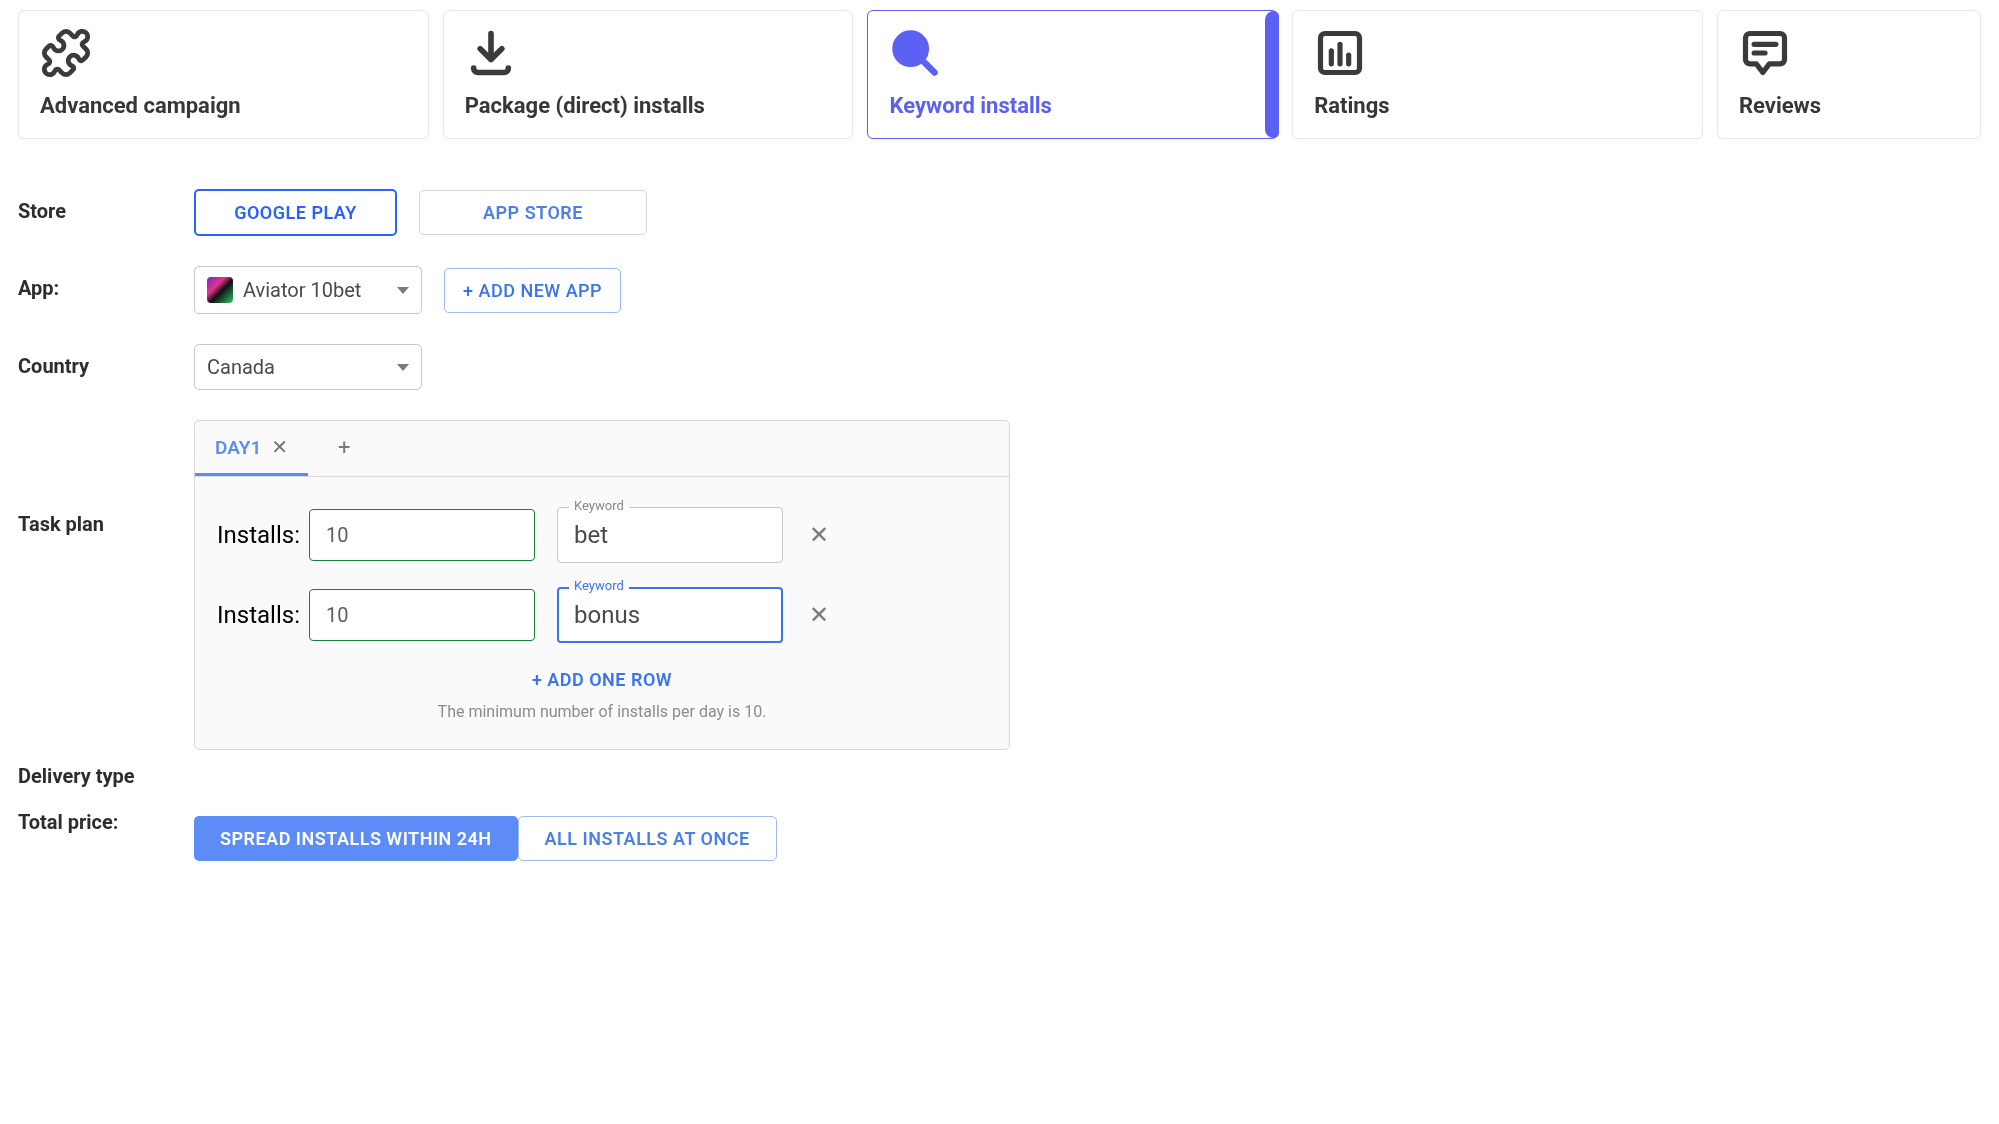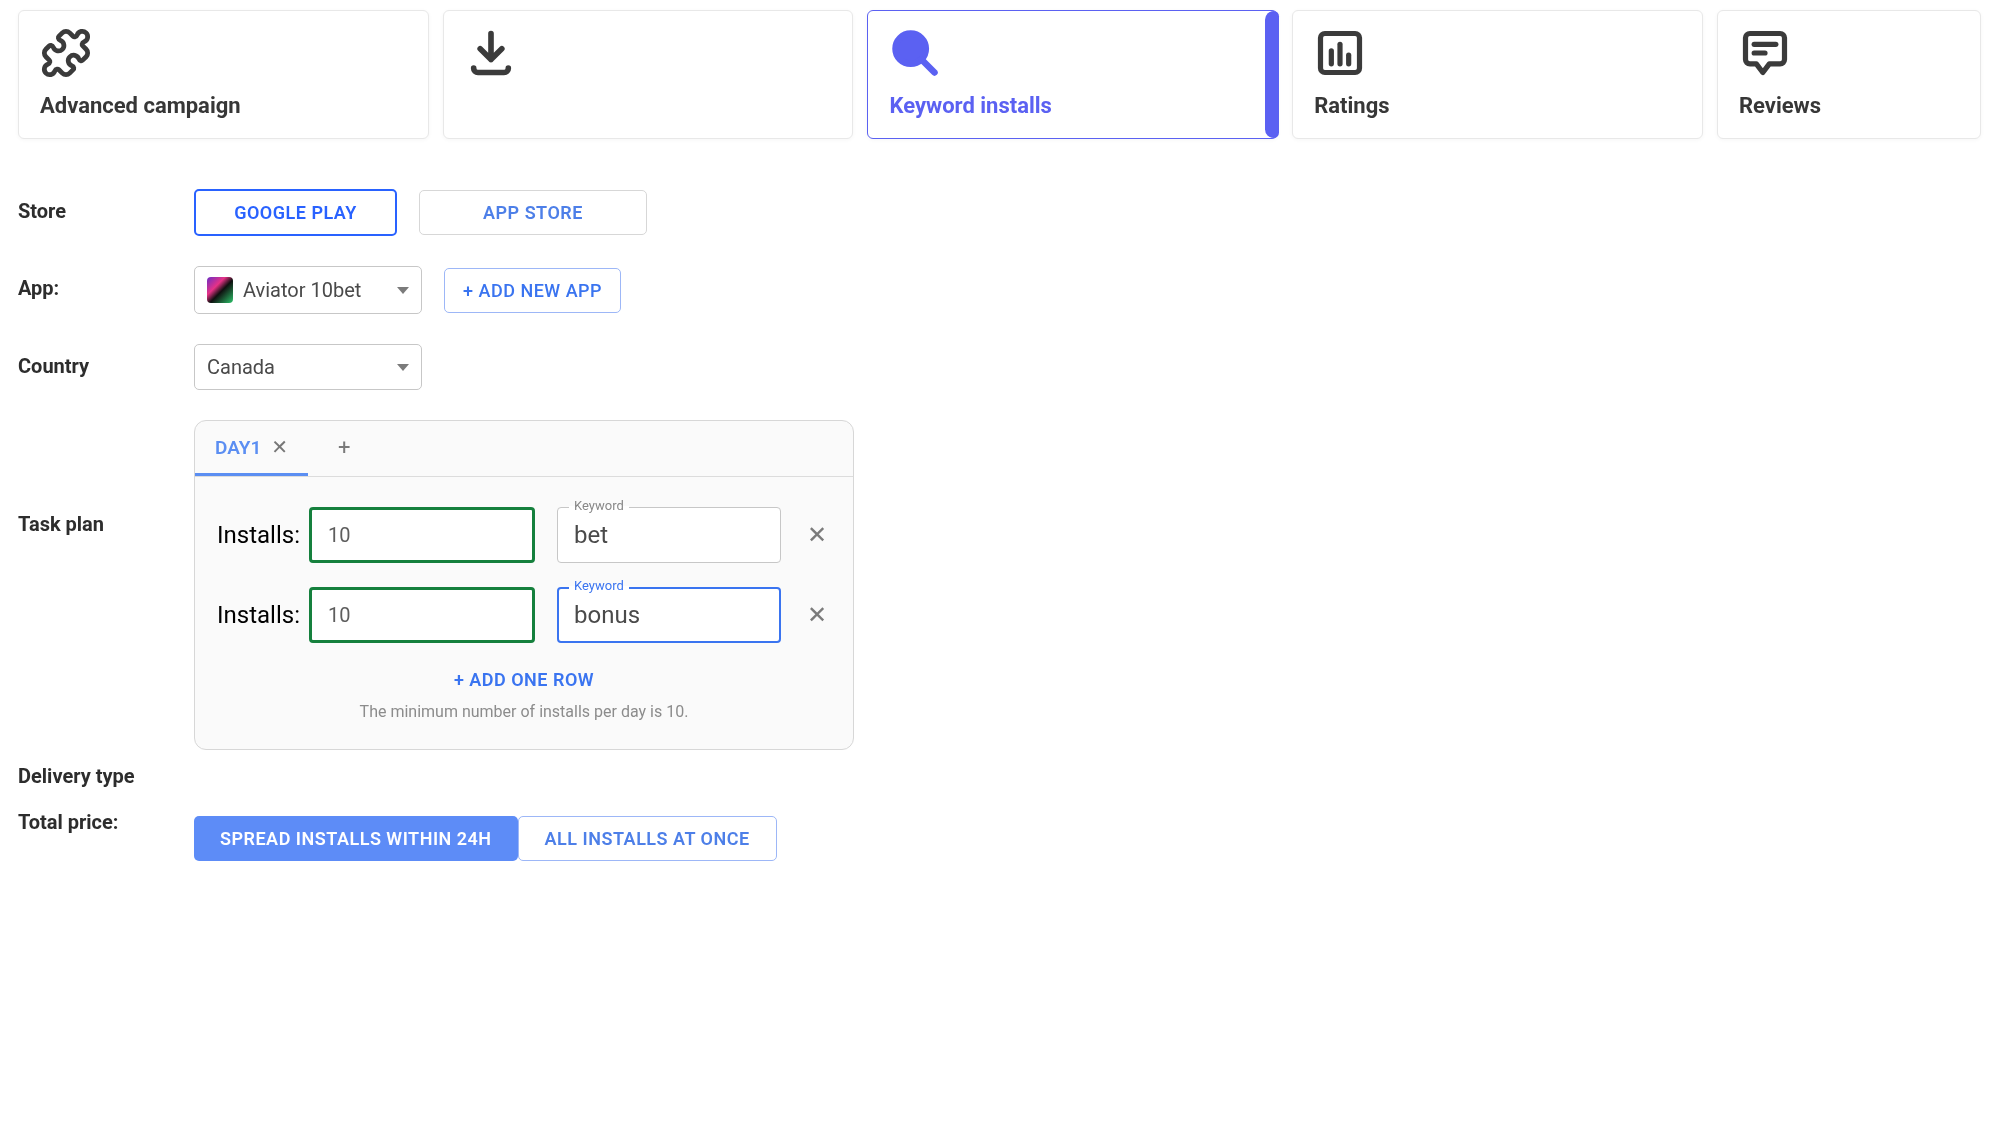--- a/index.html
+++ b/index.html
@@ -135,23 +135,23 @@
       width: 26px;
       height: 26px;
       border-radius: 4px;
       margin-right: 10px;
       background: linear-gradient(135deg, #6b2dc5 0%, #e63286 35%, #0f0f0f 55%, #2dc56b 100%);
       flex-shrink: 0;
     }
 
     .task-plan-box {
       border: 1px solid #d7d7d7;
-      border-radius: 12px;
+      border-radius: 5px;
       background: #fafafa;
-      width: 660px;
+      width: 816px;
     }
     .day-tabs {
       display: flex;
       border-bottom: 1px solid #dcdcdc;
     }
     .day-tab {
       display: flex;
       align-items: center;
       gap: 10px;
       padding: 14px 20px;
@@ -185,21 +185,21 @@
       gap: 22px;
       margin-bottom: 24px;
     }
     .installs-label {
       font-size: 24px;
       color: #000000;
       width: 70px;
     }
     .num-input {
       width: 226px;
-      border: 3px solid #15803d;
+      border: 1px solid #15803d;
       border-radius: 4px;
       padding: 13px 16px;
       font-size: 20px;
       color: #5e5e5e;
       background: #fff;
     }
     .keyword-wrap {
       position: relative;
       width: 226px;
     }
@@ -270,20 +270,21 @@
         </svg>
     </div>
     <div class="tab-label">Advanced campaign</div>
   </div>
   <div class="tab-card">
     <div class="tab-icon">
       <svg viewBox="0 0 24 24" fill="none" stroke="#3b3b3b" stroke-width="2.6" stroke-linecap="round" stroke-linejoin="round">
           <path d="M12 3v12m0 0l-5-5m5 5l5-5M4 19c0 1.1.9 2 2 2h12c1.1 0 2-.9 2-2"></path>
         </svg>
     </div>
+    <div class="tab-label">Package (direct) installs</div>
   </div>
   <div class="tab-card active">
     <div class="tab-icon">
       <svg viewBox="0 0 24 24" fill="none" stroke="#5b61f2" stroke-width="3" stroke-linecap="round">
           <circle cx="10" cy="10" r="7"></circle>
           <line x1="21" y1="21" x2="15" y2="15"></line>
         </svg>
     </div>
     <div class="tab-label">Keyword installs</div>
   </div>

